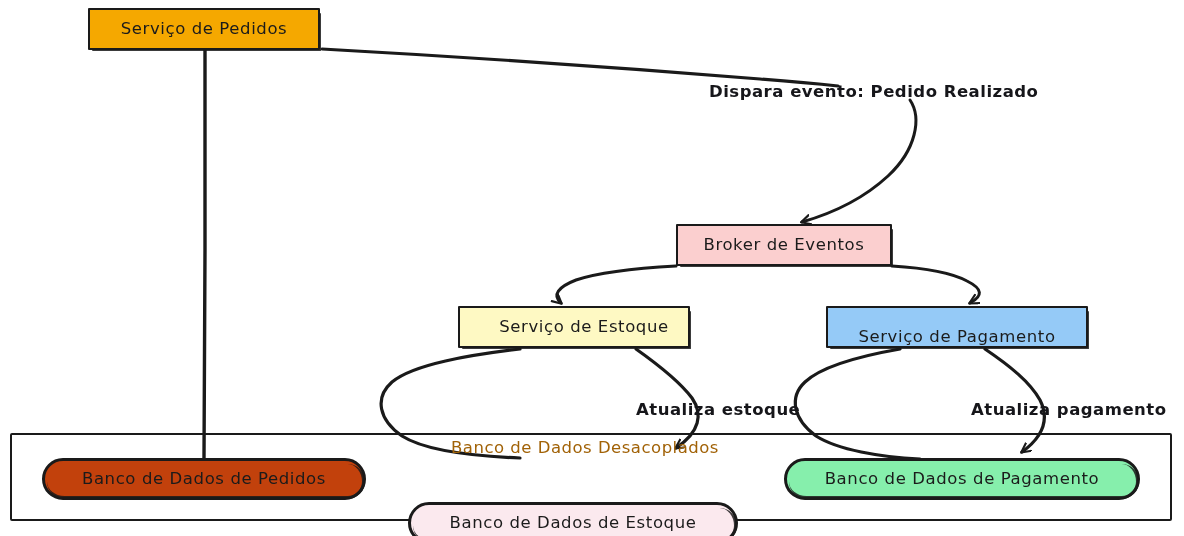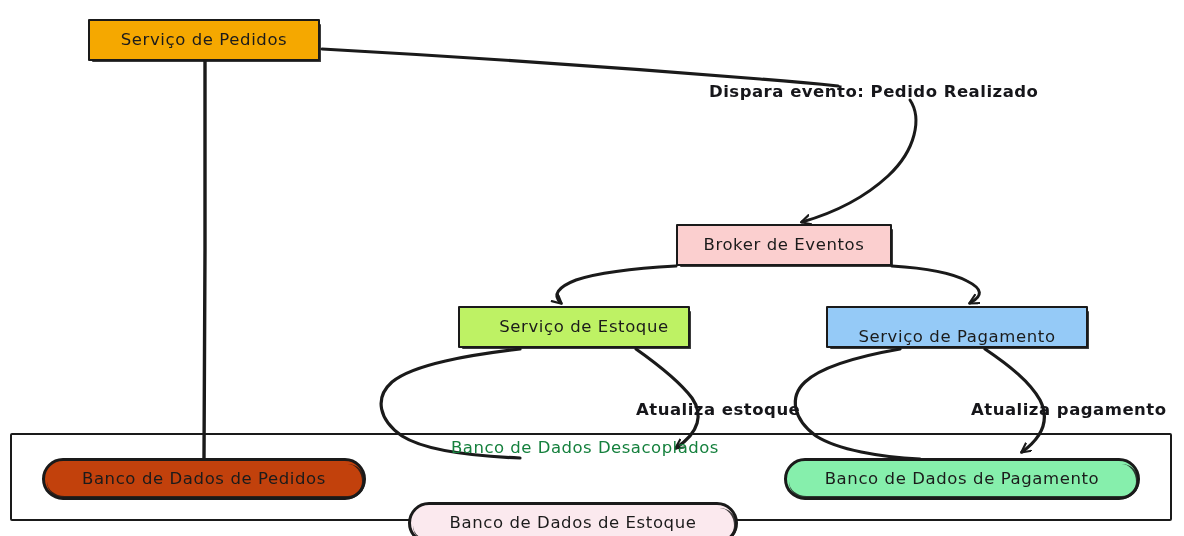--- a/index.html
+++ b/index.html
@@ -73,21 +73,21 @@
     box-sizing: border-box;
     border: 2.4px solid #1a1a1a;
     background: transparent;
     border-radius: 2px;
   }
   .cluster-title {
     position: absolute;
     font-family: "DejaVu Sans", sans-serif;
     font-size: 16.5px;
     letter-spacing: 0.5px;
-    color: #15803d;
+    color: #a16207;
     white-space: nowrap;
   }
 </style>
 </head>
 <body>
 
 <div id="diagram-root">
 
   <svg id="edge-layer" viewBox="0 0 1184 536" width="1184" height="536" xmlns="http://www.w3.org/2000/svg">
     <defs>
@@ -116,29 +116,29 @@
       <path d="M900,349 C860,356 822,366 805,382 C789,397 793,419 816,436
                C838,450 880,457 920,459" stroke-width="3.2"></path>
 
       <path d="M985,349 C1010,366 1030,382 1040,400 C1049,418 1044,436 1022,452" stroke-width="3.2" marker-end="url(#ah)"></path>
     </g>
   </svg>
 
   <div class="cluster" id="cluster-box" style="left: 10px; top: 433px; width: 1162px; height: 88px;"></div>
   <div class="cluster-title" id="cluster-title" style="left: 451px; top: 438px;">Banco de Dados Desacoplados</div>
 
-  <div class="node node-rect" id="node-servico-pedidos" style="left: 88px; top: 8px; width: 232px; height: 42px; background: rgb(245, 168, 0); margin-top: 11px;">
+  <div class="node node-rect" id="node-servico-pedidos" style="left: 88px; top: 8px; width: 232px; height: 42px; background: rgb(245, 168, 0);">
     <span>Serviço de Pedidos</span>
   </div>
 
   <div class="node node-rect" id="node-broker-eventos" style="left: 676px; top: 224px; width: 216px; height: 42px; background: rgb(251, 207, 207);">
     <span>Broker de Eventos</span>
   </div>
 
-  <div class="node node-rect" id="node-servico-estoque" style="left: 458px; top: 306px; width: 232px; height: 42px; background: #bef264; padding-left: 20px;">
+  <div class="node node-rect" id="node-servico-estoque" style="left: 458px; top: 306px; width: 232px; height: 42px; background: #fef9c3; padding-left: 20px;">
     <span>Serviço de Estoque</span>
   </div>
 
   <div class="node node-rect" id="node-servico-pagamento" style="left: 826px; top: 306px; width: 262px; height: 42px; background: rgb(149, 202, 247); align-items: flex-end;">
     <span>Serviço de Pagamento</span>
   </div>
 
   <div class="node node-round" id="node-banco-pedidos" style="left: 42px; top: 458px; width: 324px; height: 42px; background: #c2410c; text-align: right;">
     <span>Banco de Dados de Pedidos</span>
   </div>

